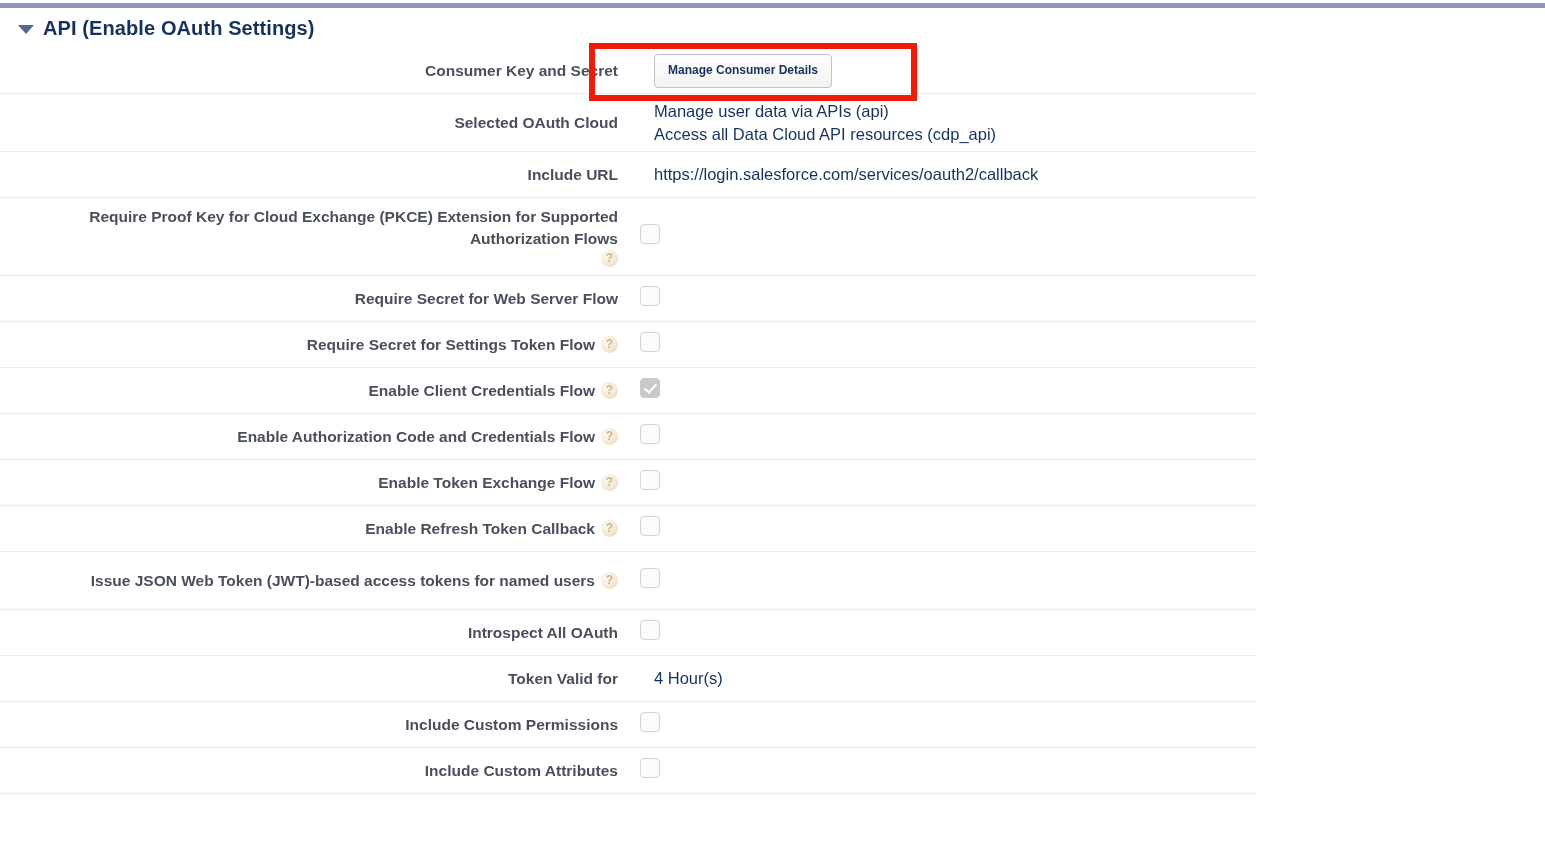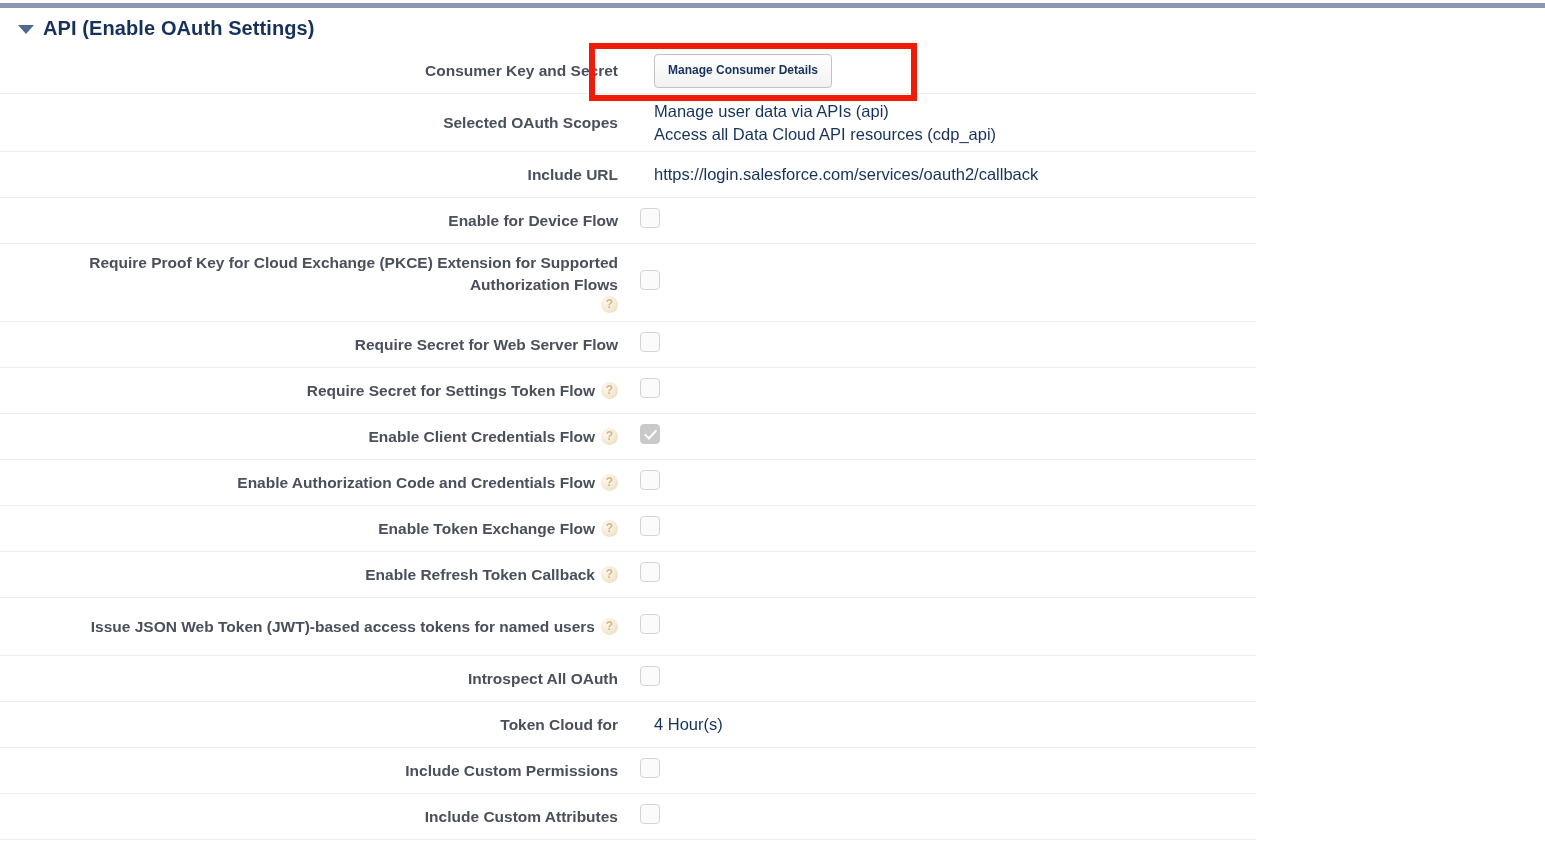--- a/index.html
+++ b/index.html
@@ -194,43 +194,35 @@
     <div class="lbl">
       <span class="txt">Consumer Key and Secret</span>
     </div>
     <div class="val">
       <button class="btn">Manage Consumer Details</button>
     </div>
   </div>
 
   <div class="row tall">
     <div class="lbl">
-      <span class="txt">Selected OAuth Scopes</span>
+      <span class="txt">Selected OAuth Cloud</span>
     </div>
     <div class="val">
       <span class="scope-line">Manage user data via APIs (api)</span>
       <span class="scope-line">Access all Data Cloud API resources (cdp_api)</span>
     </div>
   </div>
 
   <div class="row">
     <div class="lbl">
       <span class="txt">Include URL</span>
     </div>
     <div class="val">https://login.salesforce.com/services/oauth2/callback</div>
   </div>
 
-  <div class="row">
-    <div class="lbl">
-      <span class="txt">Enable for Device Flow</span>
-    </div>
-    <div class="val cbcell">
-      <span class="cb"></span>
-    </div>
-  </div>
 
   <div class="row tall">
     <div class="lbl">
       <span class="txt">Require Proof Key for Cloud Exchange (PKCE) Extension for Supported Authorization Flows</span>
       <span class="help-icon">?</span>
     </div>
     <div class="val cbcell">
       <span class="cb"></span>
     </div>
   </div>
@@ -308,21 +300,21 @@
     <div class="lbl">
       <span class="txt">Introspect All OAuth</span>
     </div>
     <div class="val cbcell">
       <span class="cb"></span>
     </div>
   </div>
 
   <div class="row">
     <div class="lbl">
-      <span class="txt">Token Cloud for</span>
+      <span class="txt">Token Valid for</span>
     </div>
     <div class="val">4 Hour(s)</div>
   </div>
 
   <div class="row">
     <div class="lbl">
       <span class="txt">Include Custom Permissions</span>
     </div>
     <div class="val cbcell">
       <span class="cb"></span>

